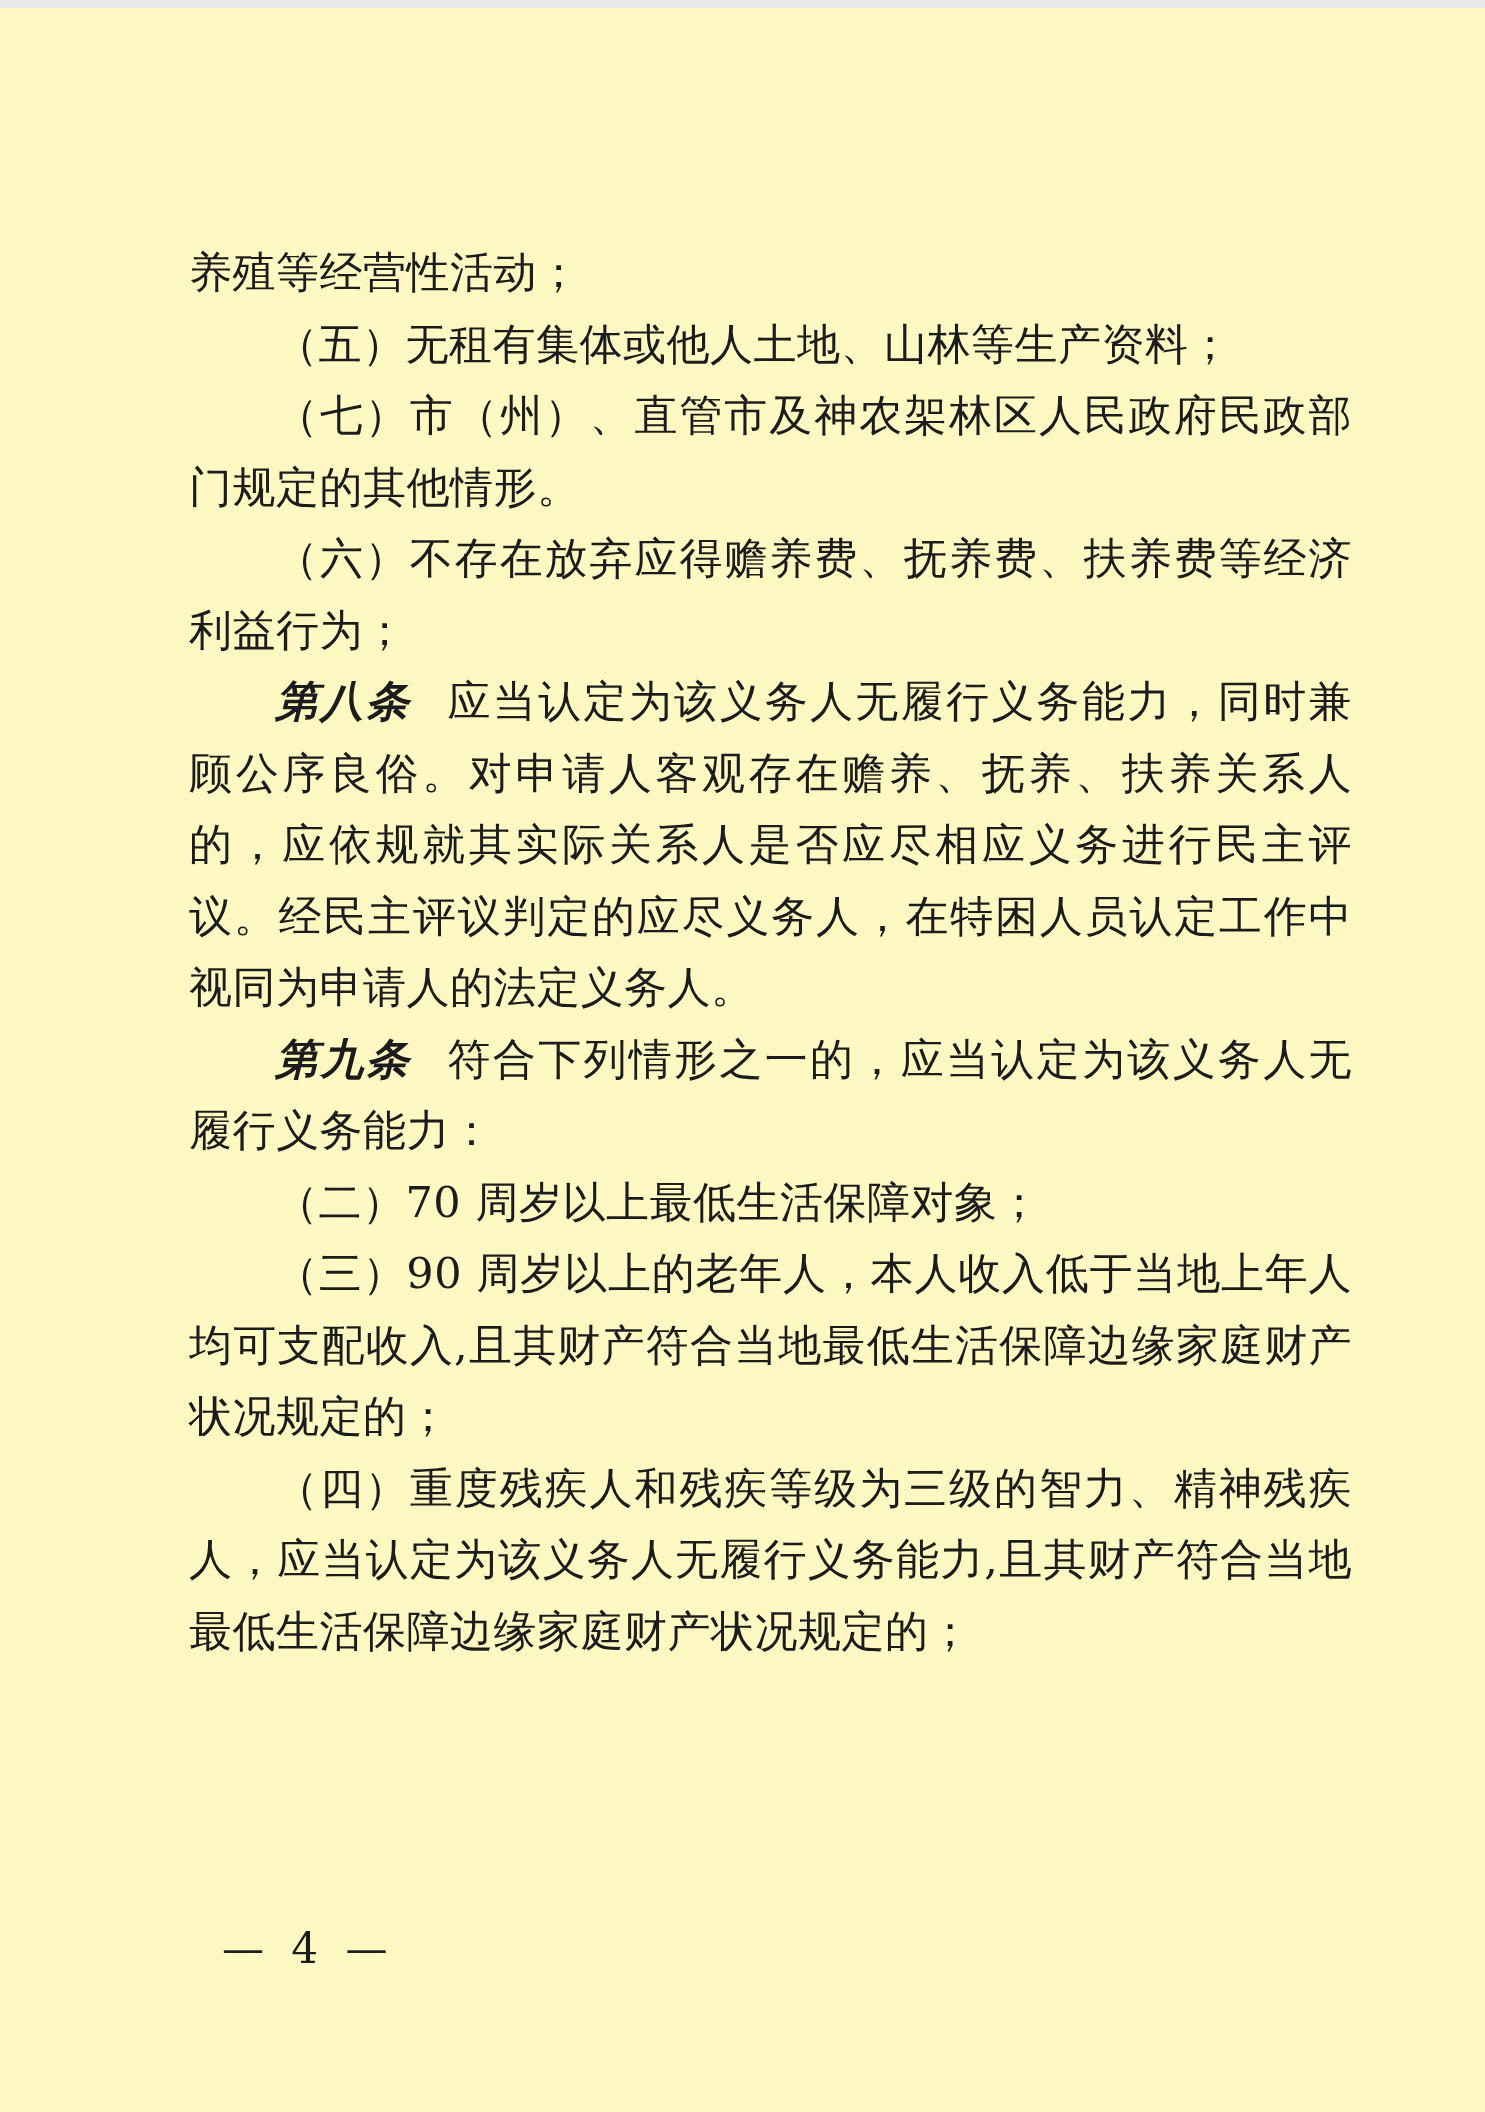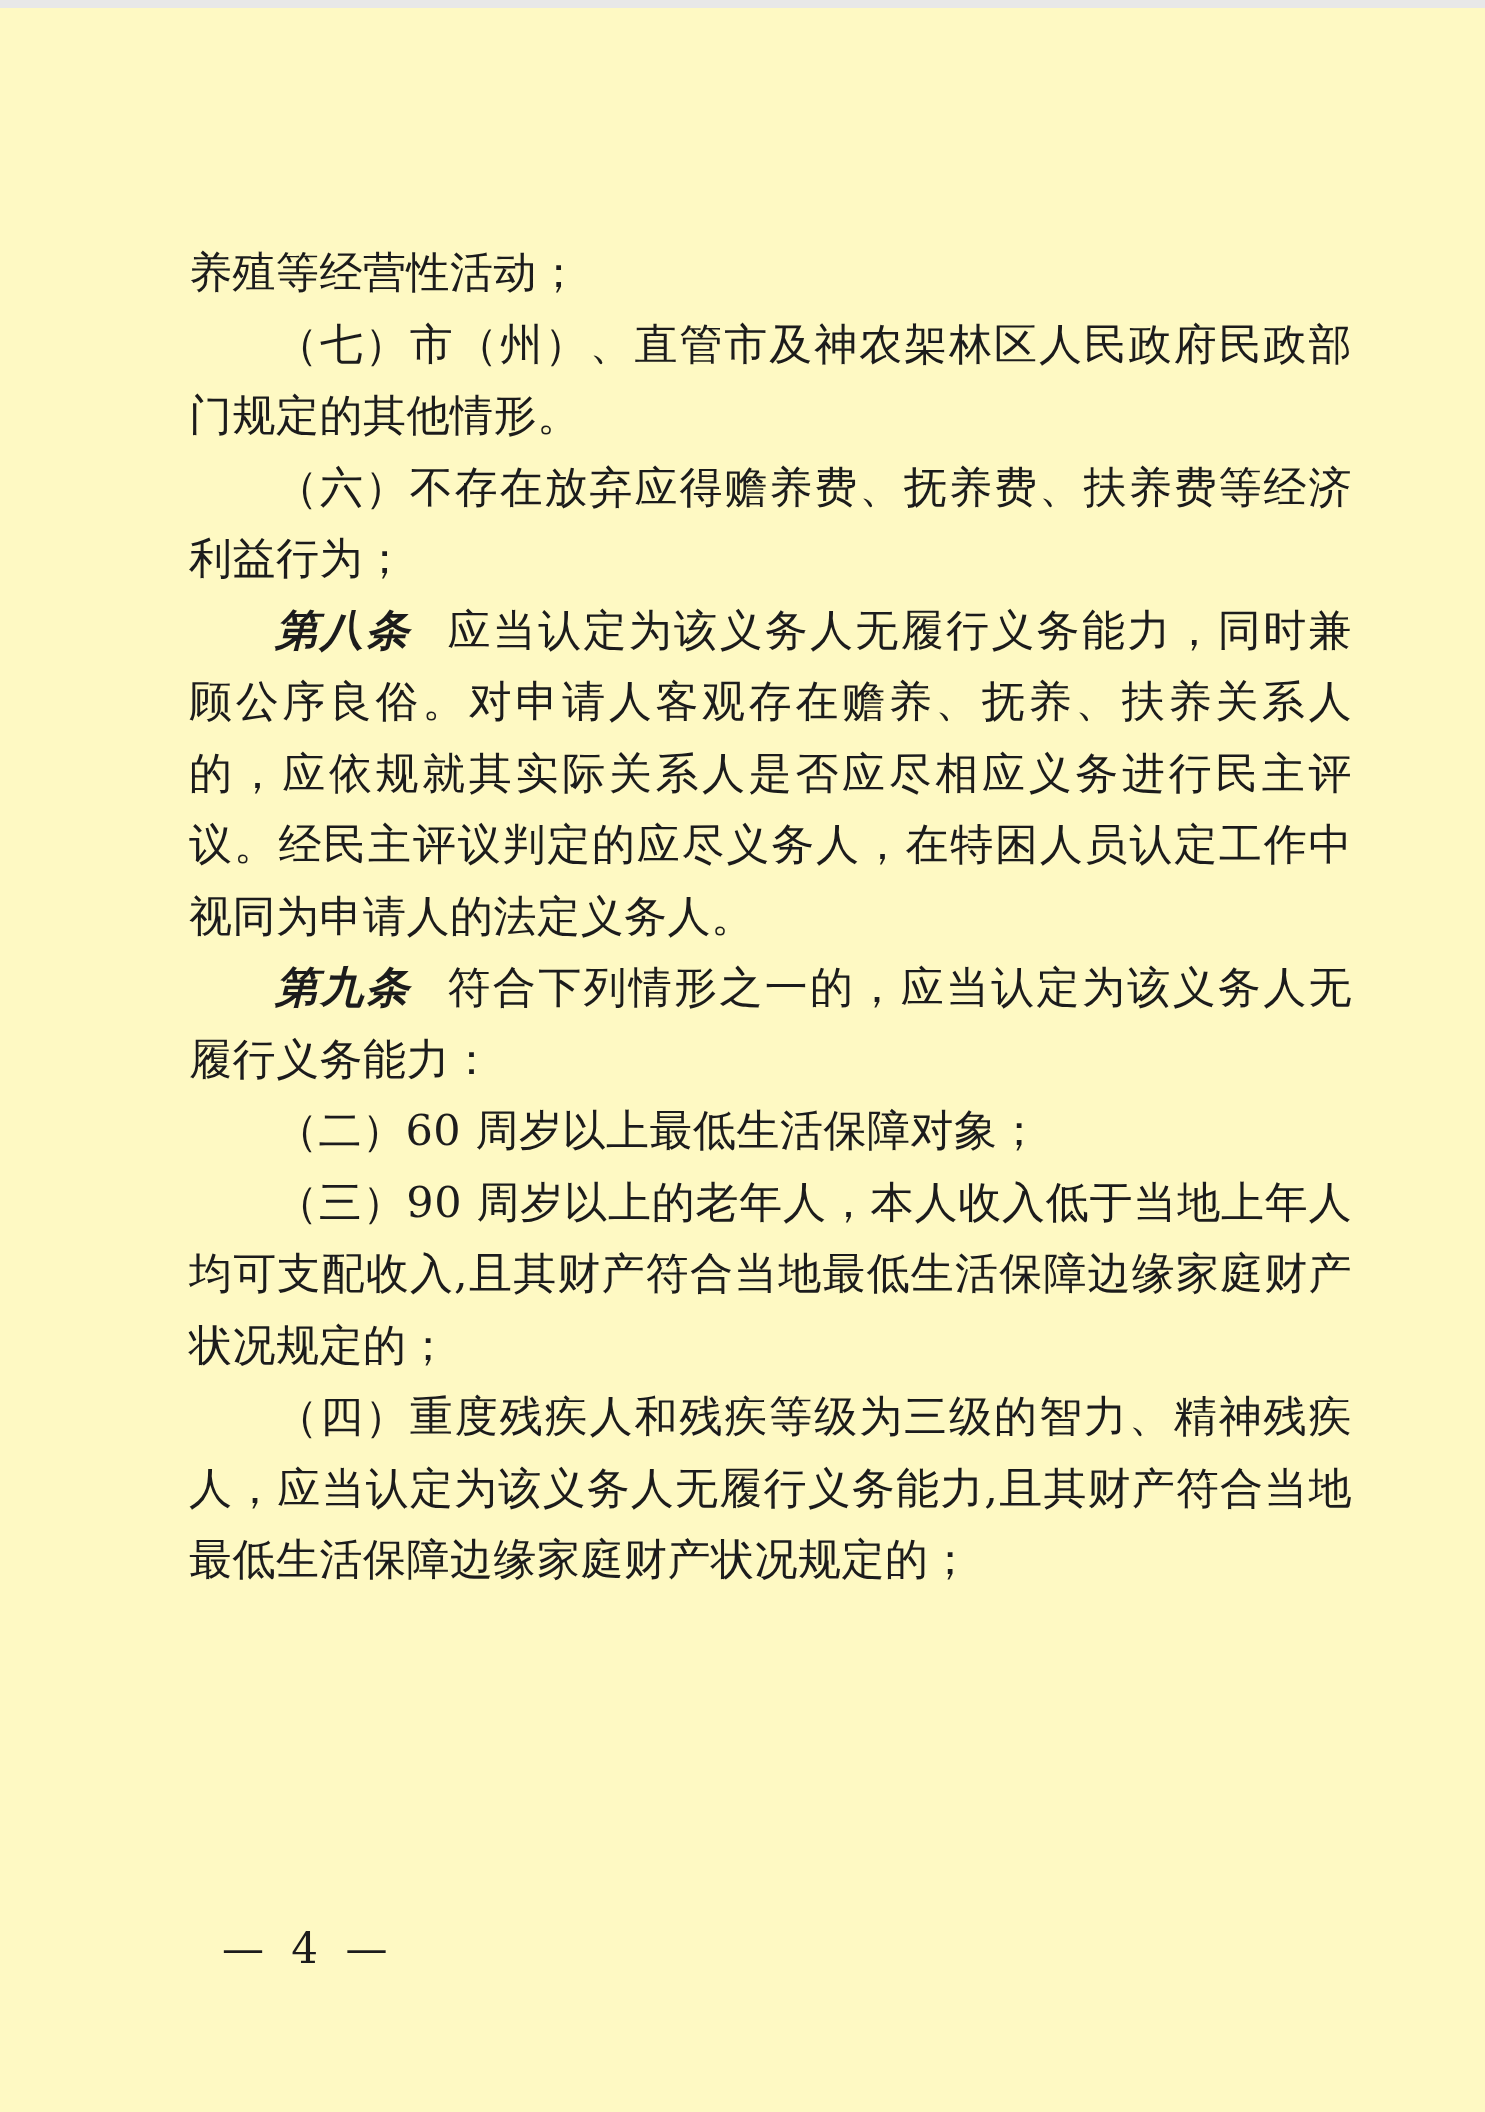--- a/index.html
+++ b/index.html
@@ -45,22 +45,23 @@
     color: #1c1c1c;
     white-space: pre;
   }
 </style>
 </head>
 <body>
 
 <div class="page">
   <div class="content" id="doc-body">
       <p class="para continuation">养殖等经营性活动；</p>
+      <p class="para item">（五）无租有集体或他人土地、山林等生产资料；</p>
       <p class="para item">（七）市（州）、直管市及神农架林区人民政府民政部门规定的其他情形。</p>
       <p class="para item">（六）不存在放弃应得赡养费、抚养费、扶养费等经济利益行为；</p>
       <p class="para article"><span class="article-label">第八条</span><span>应当认定为该义务人无履行义务能力，同时兼顾公序良俗。对申请人客观存在赡养、抚养、扶养关系人的，应依规就其实际关系人是否应尽相应义务进行民主评议。经民主评议判定的应尽义务人，在特困人员认定工作中视同为申请人的法定义务人。</span></p>
       <p class="para article"><span class="article-label">第九条</span><span>符合下列情形之一的，应当认定为该义务人无履行义务能力：</span></p>
-      <p class="para item">（二）60 周岁以上最低生活保障对象；</p>
+      <p class="para item">（二）70 周岁以上最低生活保障对象；</p>
       <p class="para item">（三）90 周岁以上的老年人，本人收入低于当地上年人均可支配收入,且其财产符合当地最低生活保障边缘家庭财产状况规定的；</p>
       <p class="para item">（四）重度残疾人和残疾等级为三级的智力、精神残疾人，应当认定为该义务人无履行义务能力,且其财产符合当地最低生活保障边缘家庭财产状况规定的；</p>
     </div>
   <div class="page-number">— 4 —</div>
 </div>
 
 </body></html>

